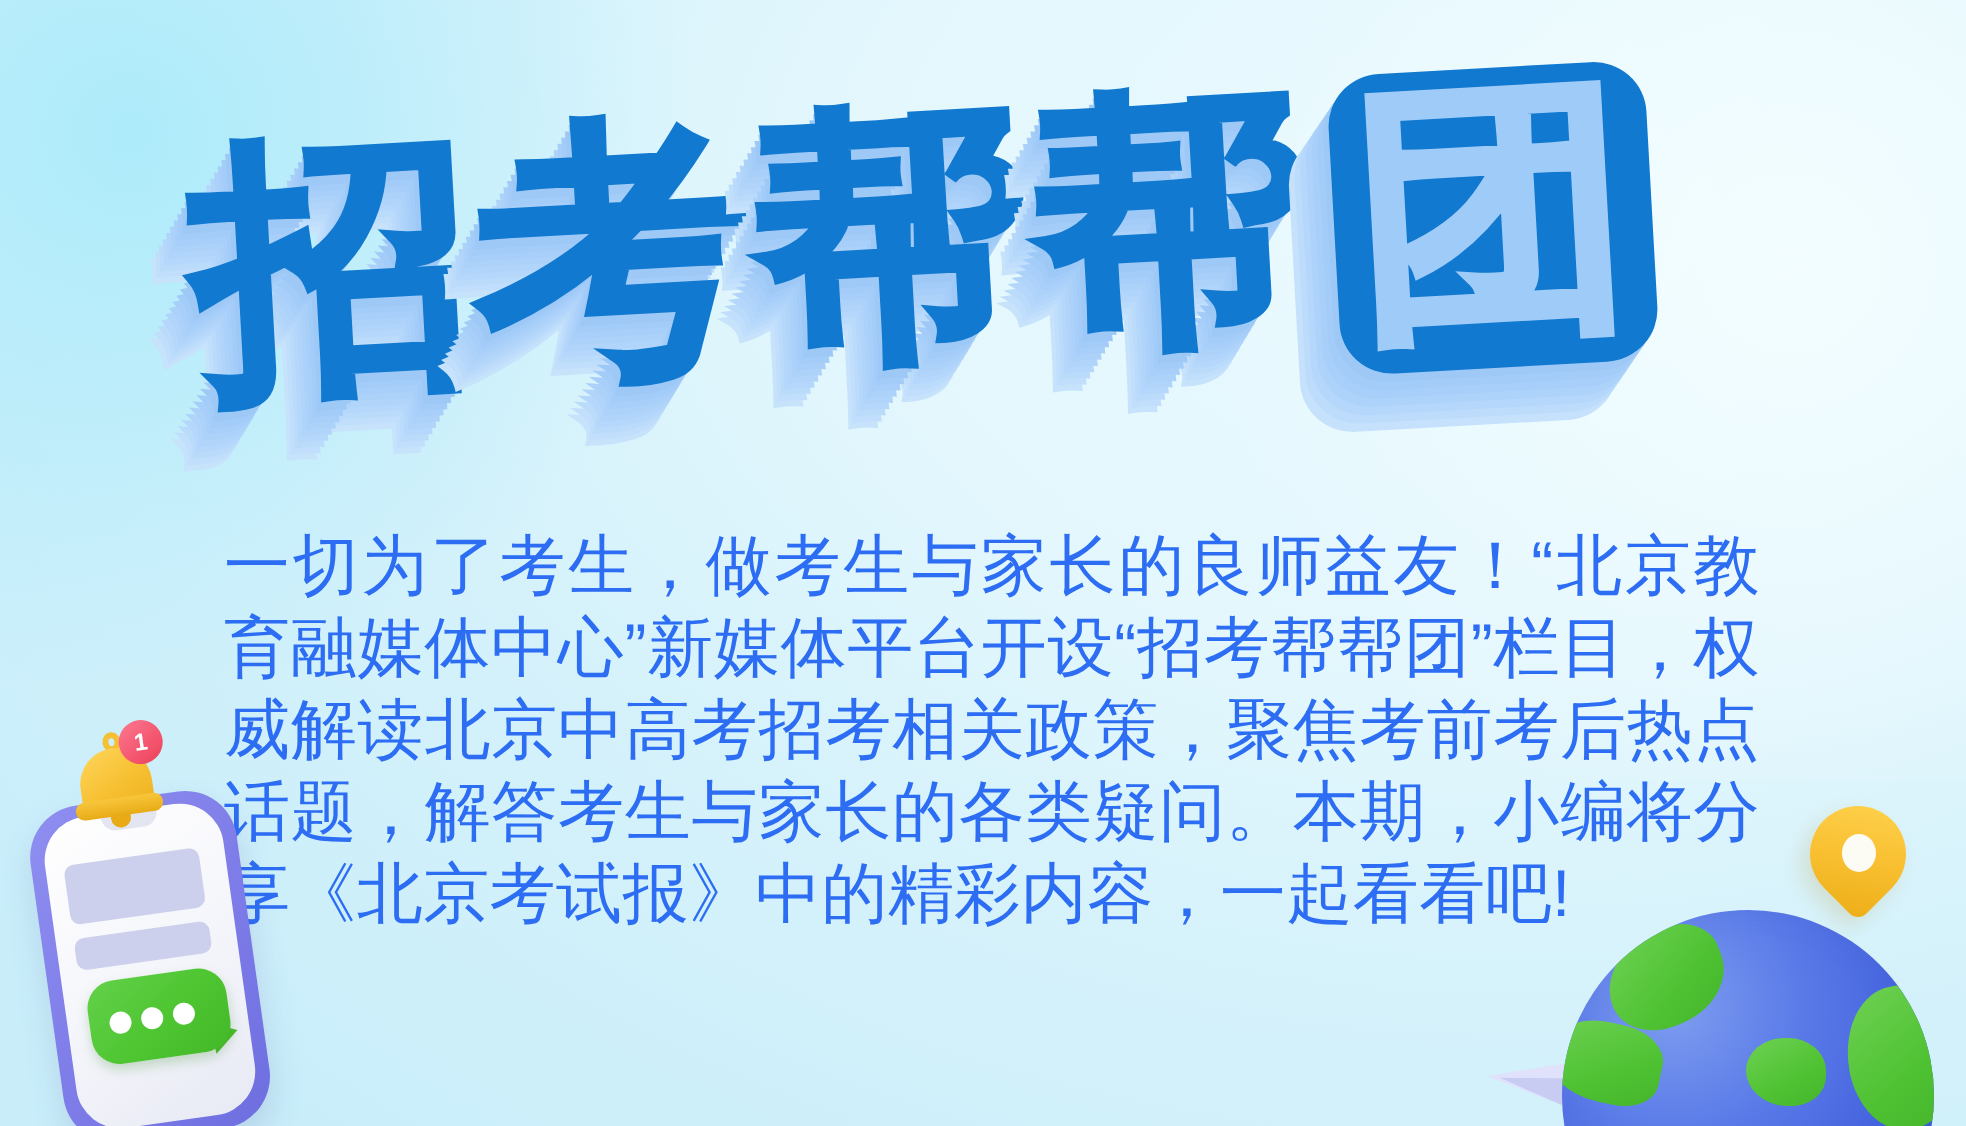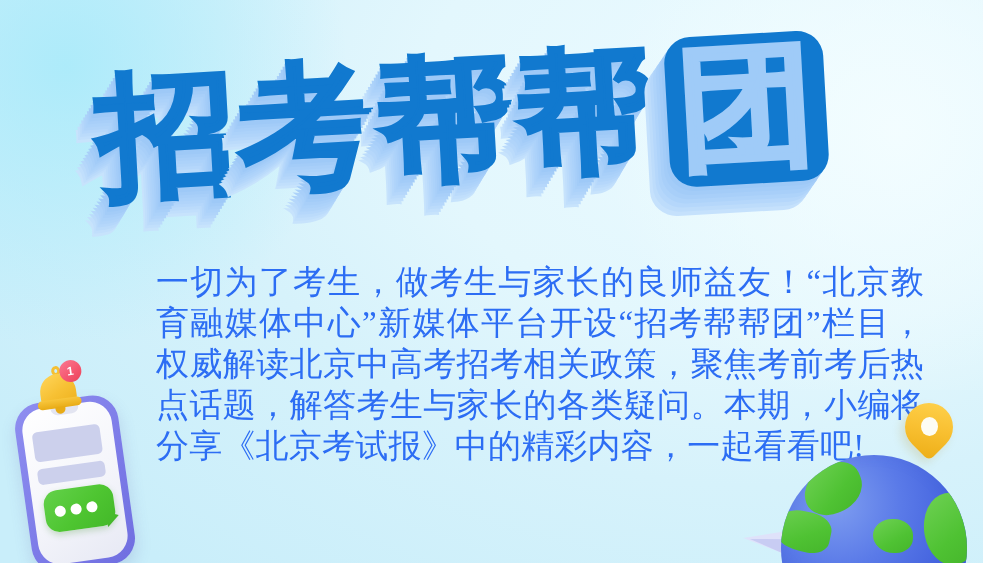--- a/index.html
+++ b/index.html
@@ -87,28 +87,27 @@
     text-shadow: none;
   }
 
   
   .body-text {
     position: absolute;
     left: 112px;
     top: 262px;
     width: 768px;
     color: #2c6df4;
-    font-family: Liberation Serif, serif;
+    font-family: Liberation Sans, sans-serif;
     font-size: 33px;
     line-height: 41px;
     font-weight: 400;
     text-align: justify;
     text-justify: inter-character;
     letter-spacing: 0.2px;
-    margin-left: 44px;
   }
 
   
   .phone-art {
     position: absolute;
     left: 2px;
     bottom: -6px;
     width: 150px;
     height: 215px;
     transform: rotate(-8deg);

